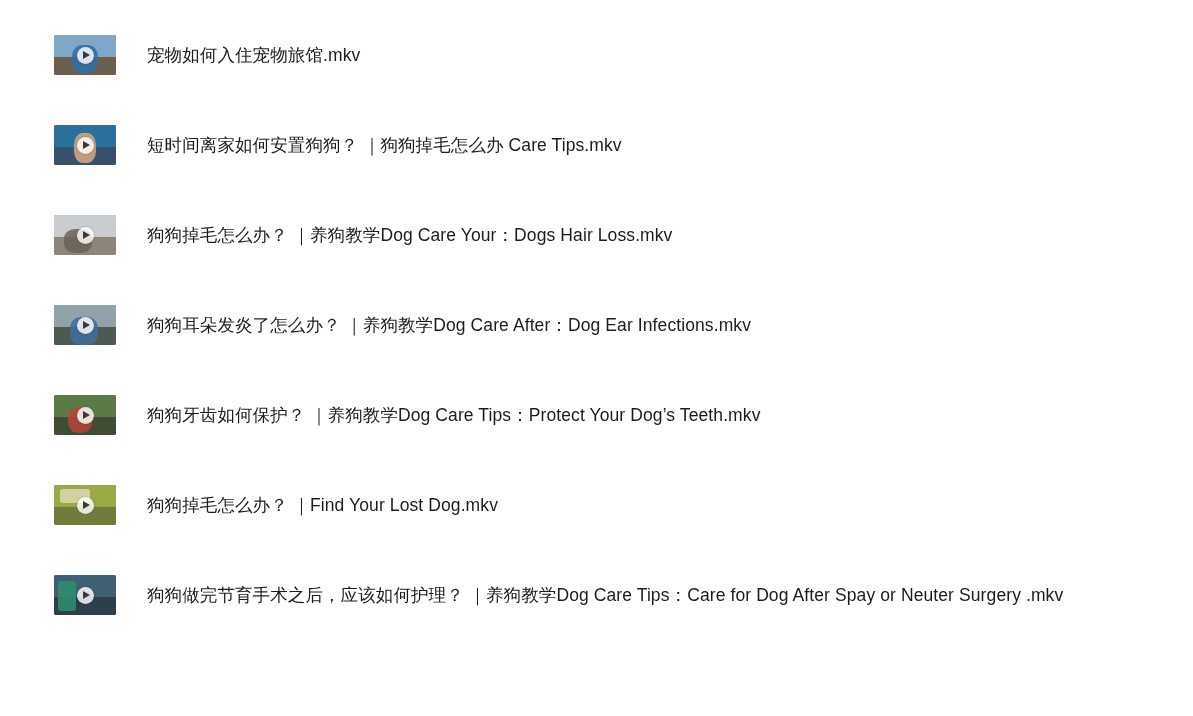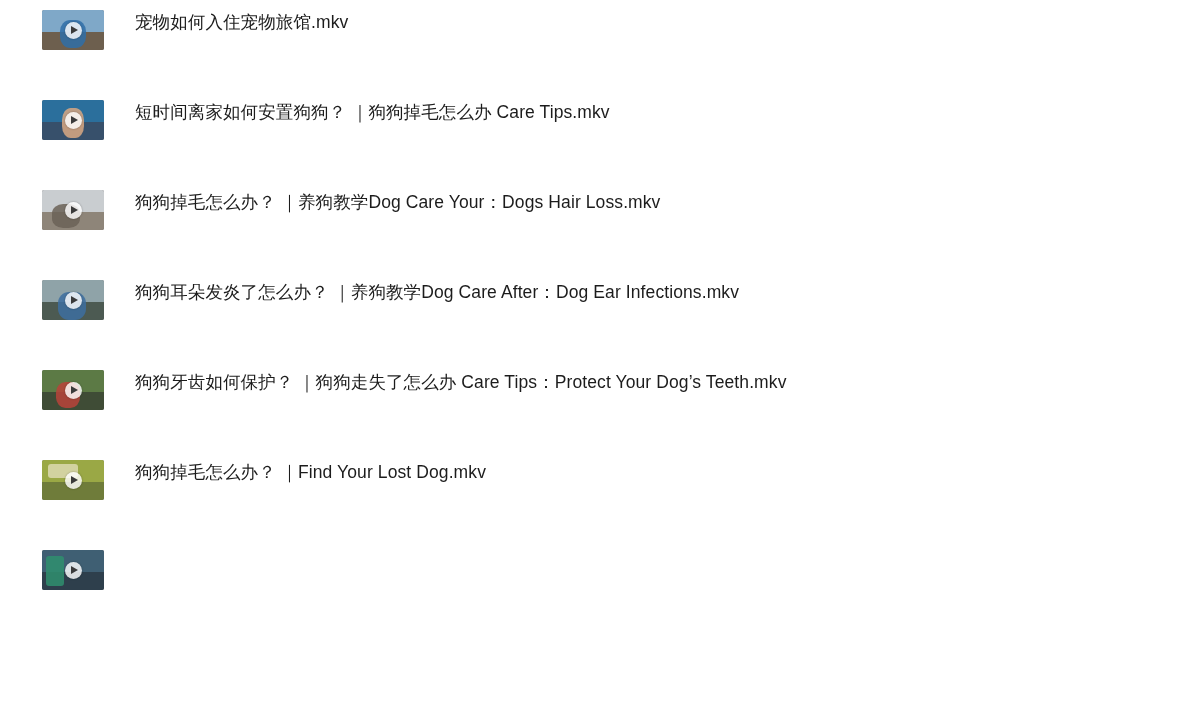--- a/index.html
+++ b/index.html
@@ -12,23 +12,23 @@
     height: 716px;
     font-family: "Liberation Sans", sans-serif;
     color: #202020;
     overflow: hidden;
   }
   .file-list {
     padding-top: 10px;
   }
   .file-row {
     display: flex;
-    align-items: flex-start;
+    align-items: center;
     height: 90px;
-    padding-left: 42px;
+    padding-left: 54px;
     box-sizing: border-box;
   }
   .thumb {
     position: relative;
     width: 62px;
     height: 40px;
     flex: 0 0 62px;
     border-radius: 2px;
     overflow: hidden;
     background: #777;
@@ -124,35 +124,36 @@
   </div>
 
 
   <div class="file-row">
     <div class="thumb">
       <div class="sky" style="background:#5c7a45"></div>
       <div class="ground" style="background:#3f4c36"></div>
       <div class="blob" style="background:#b8433a;left:14px;top:12px;width:24px;height:26px;"></div>
       <div class="play"></div>
     </div>
-    <div class="file-name">狗狗牙齿如何保护？ ｜狗狗走失了怎么办 Care Tips：Protect Your Dog’s Teeth.mkv</div>
+    <div class="file-name">狗狗牙齿如何保护？ ｜养狗教学Dog Care Tips：Protect Your Dog’s Teeth.mkv</div>
   </div>
 
   <div class="file-row">
     <div class="thumb">
       <div class="sky" style="background:#9aa845"></div>
       <div class="ground" style="background:#6f7c3a"></div>
       <div class="blob" style="background:#dcd9b0;left:6px;top:4px;width:30px;height:14px;border-radius:3px;"></div>
       <div class="play"></div>
     </div>
     <div class="file-name">狗狗掉毛怎么办？ ｜Find Your Lost Dog.mkv</div>
   </div>
 
   <div class="file-row">
     <div class="thumb">
       <div class="sky" style="background:#3f5f73"></div>
       <div class="ground" style="background:#2e3f4c"></div>
       <div class="blob" style="background:#2f8f6f;left:4px;top:6px;width:18px;height:30px;border-radius:3px;"></div>
       <div class="play"></div>
     </div>
+    <div class="file-name">狗狗做完节育手术之后，应该如何护理？ ｜养狗教学Dog Care Tips：Care for Dog After Spay or Neuter Surgery .mkv</div>
   </div>
 
 </div>
 
 </body></html>

